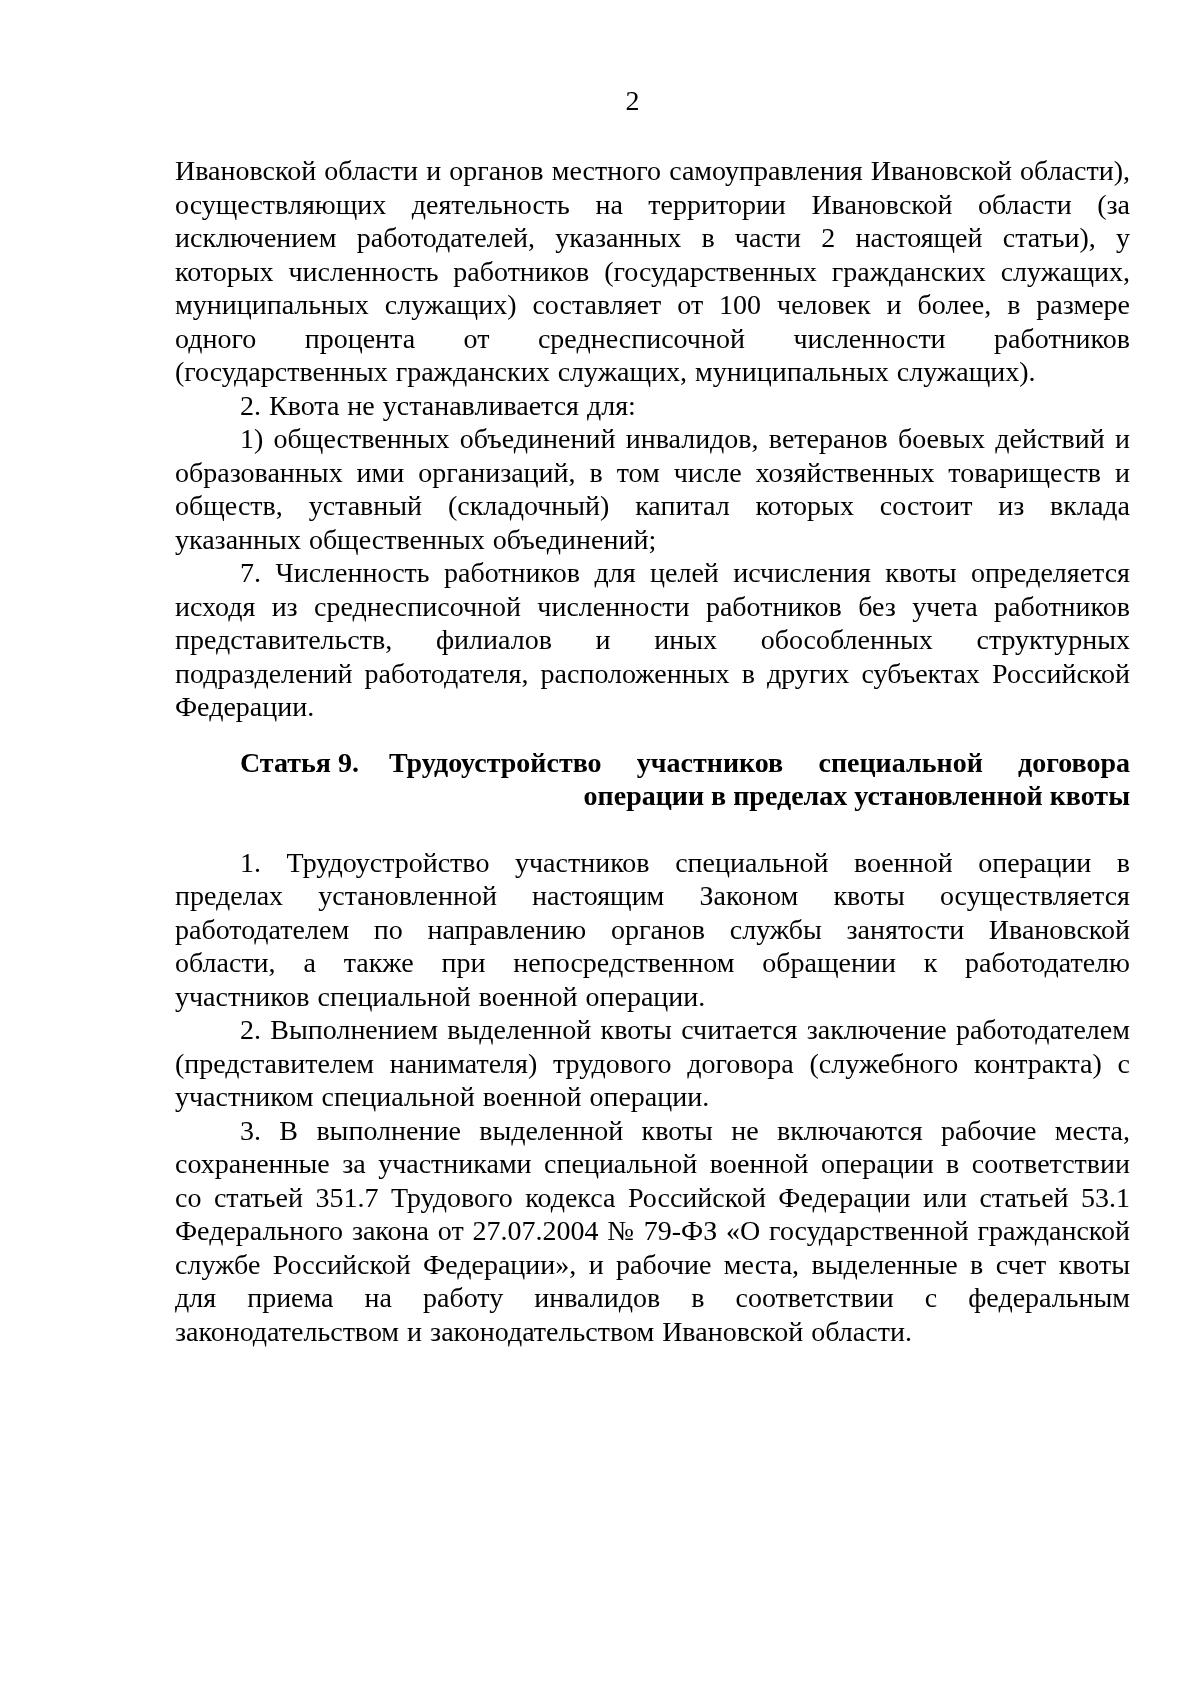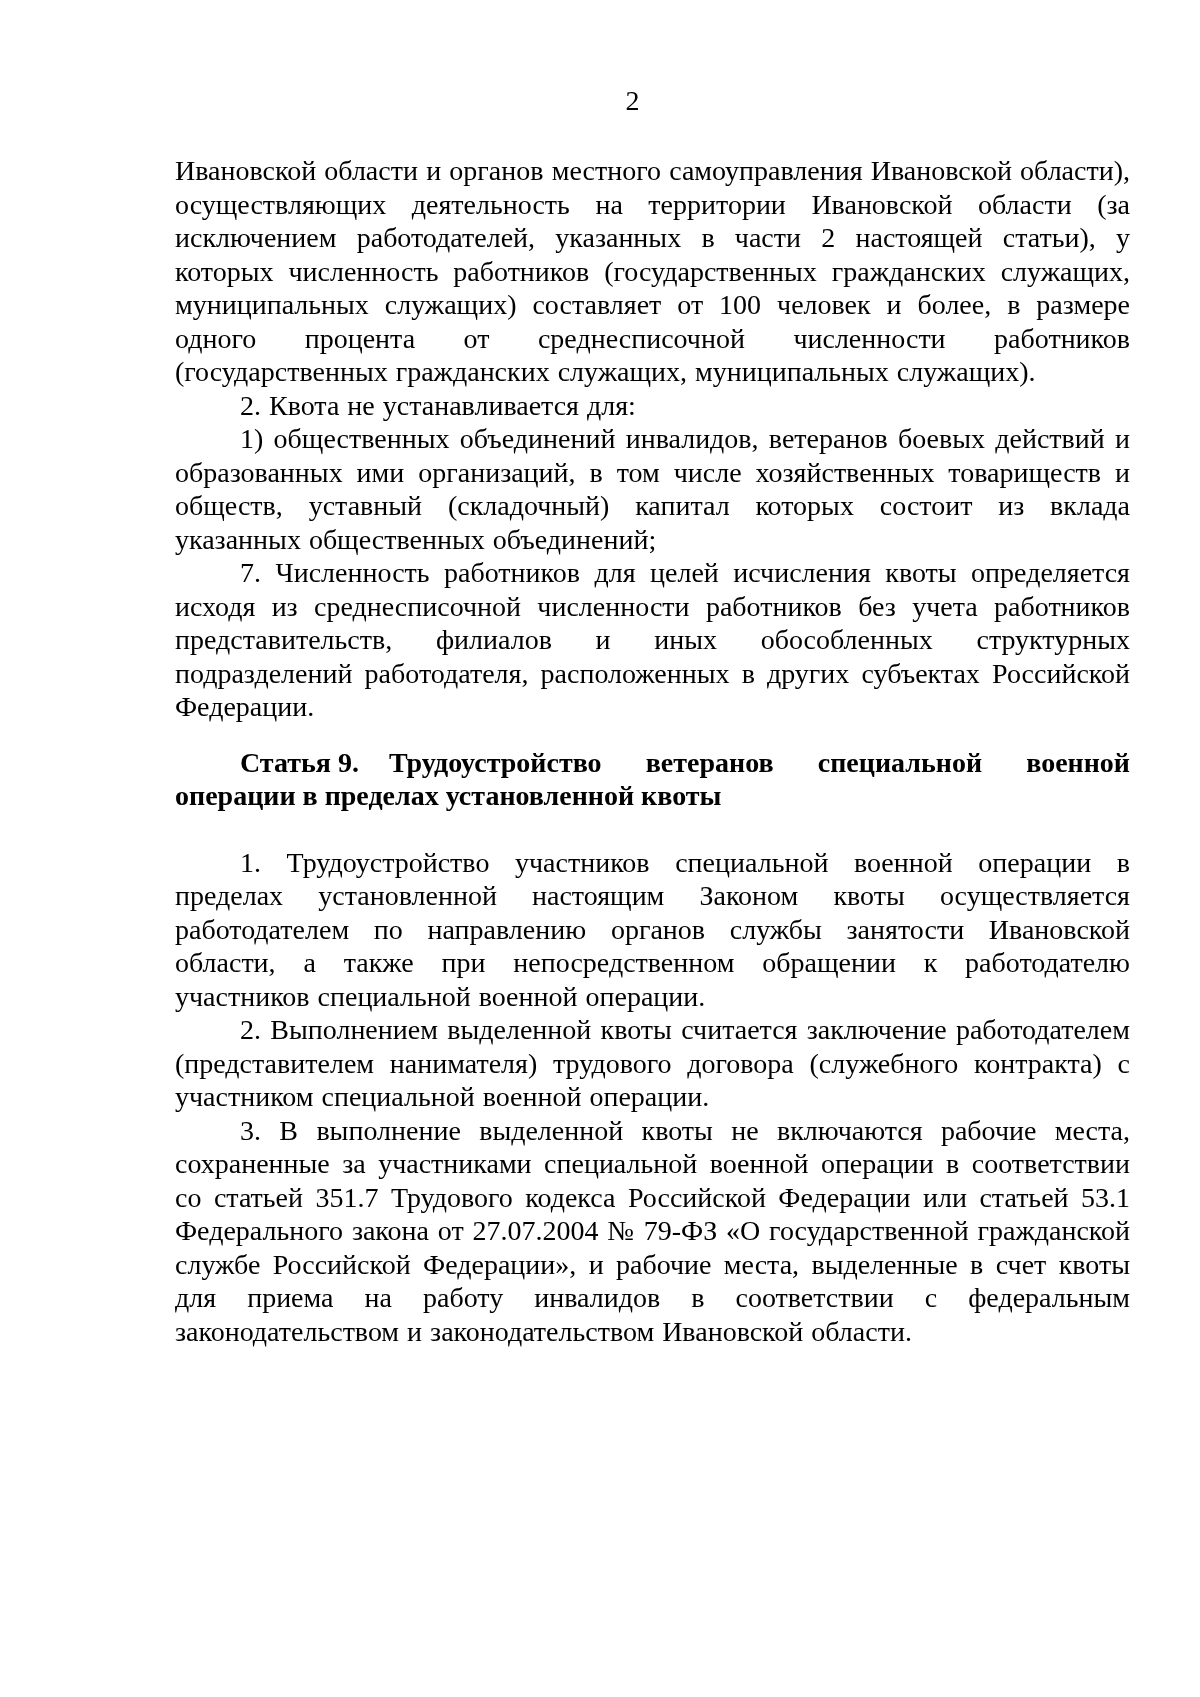--- a/index.html
+++ b/index.html
@@ -52,21 +52,21 @@
   .heading-label {
     white-space: nowrap;
   }
   .heading-rest {
     flex: 1;
     margin-left: 30px;
     text-align: justify;
     text-align-last: justify;
   }
   .heading-line2 {
-    text-align: left;
+    text-align: right;
   }
 </style>
 </head>
 <body>
 
 <div class="page">
 
   <div class="page-number">2</div>
 
   <div class="content">
@@ -77,21 +77,21 @@
 
     <p class="para">1) общественных объединений инвалидов, ветеранов боевых действий и образованных ими организаций, в том числе хозяйственных товариществ и обществ, уставный (складочный) капитал которых состоит из вклада указанных общественных объединений;</p>
 
 
     <p class="para">7. Численность работников для целей исчисления квоты определяется исходя из среднесписочной численности работников без учета работников представительств, филиалов и иных обособленных структурных подразделений работодателя, расположенных в других субъектах Российской Федерации.</p>
 
 
     <div class="article-heading">
       <div class="heading-line1">
         <span class="heading-label">Статья 9.</span>
-        <span class="heading-rest">Трудоустройство ветеранов специальной военной</span>
+        <span class="heading-rest">Трудоустройство участников специальной договора</span>
       </div>
       <div class="heading-line2">операции в пределах установленной квоты</div>
     </div>
 
     <p class="para">1. Трудоустройство участников специальной военной операции в пределах установленной настоящим Законом квоты осуществляется работодателем по направлению органов службы занятости Ивановской области, а также при непосредственном обращении к работодателю участников специальной военной операции.</p>
 
     <p class="para">2. Выполнением выделенной квоты считается заключение работодателем (представителем нанимателя) трудового договора (служебного контракта) с участником специальной военной операции.</p>
 
     <p class="para">3. В выполнение выделенной квоты не включаются рабочие места, сохраненные за участниками специальной военной операции в соответствии со статьей 351.7 Трудового кодекса Российской Федерации или статьей 53.1 Федерального закона от 27.07.2004 № 79-ФЗ «О государственной гражданской службе Российской Федерации», и рабочие места, выделенные в счет квоты для приема на работу инвалидов в соответствии с федеральным законодательством и законодательством Ивановской области.</p>
 

